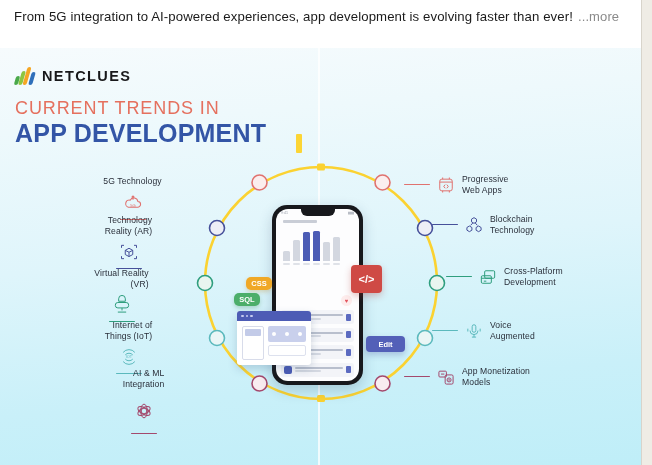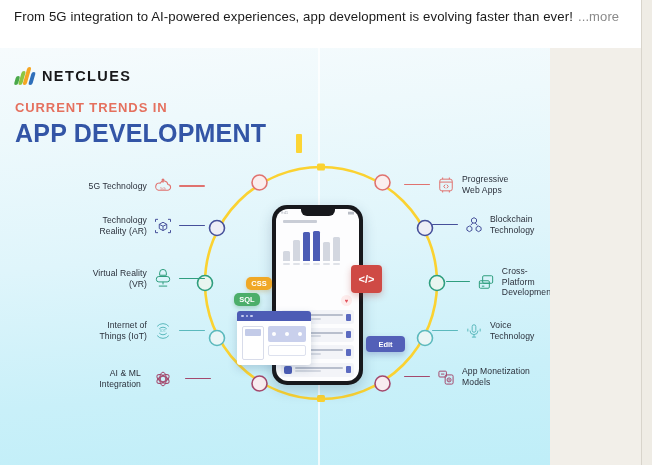--- a/index.html
+++ b/index.html
@@ -18,21 +18,21 @@
     box-sizing:border-box;
     padding:6px 14px 0 14px;
   }
   .caption-text{
     font-size:13.2px;color:#1b1b1b;line-height:21px;letter-spacing:.1px;
   }
   .caption-more{color:#8a8a8a;font-size:13px;margin-left:5px;}
 
   
   .info{
-    position:absolute;left:0;top:48px;width:550px;height:417px;
+    position:absolute;left:0;top:48px;width:641px;height:417px;
     background:linear-gradient(175deg,#f6fbfd 0%,#eef9fc 18%,#dff5fb 48%,#c9f0f9 78%,#bfeef8 100%);
     overflow:hidden;
   }
   .right-strip{position:absolute;left:641px;top:0;width:11px;height:465px;background:#efece5;}
   .right-strip:after{content:"";position:absolute;left:0;top:0;width:1px;height:465px;background:#d8d4cb;}
 
   
   .vdivider{position:absolute;left:318px;top:0;width:2px;height:417px;background:rgba(255,255,255,.75);}
 
   
@@ -40,31 +40,31 @@
   .logo-mark{position:relative;width:20px;height:19px;}
   .logo-mark i{position:absolute;bottom:0;width:4px;border-radius:2px;transform:skewX(-16deg);}
   .lm1{left:0;height:9px;background:#4aa94a;}
   .lm2{left:5px;height:14px;background:#8ec63f;}
   .lm3{left:10px;height:18px;background:#f5a623;}
   .lm4{left:15px;height:13px;background:#2f6fba;}
   .logo-text{font-size:14.5px;font-weight:bold;letter-spacing:1.4px;color:#18181a;}
 
   
   .headline{position:absolute;left:15px;top:50px;}
-  .h-kicker{font-size:13px;letter-spacing:.9px;color:#e5705e;font-weight:bold;line-height:20px;}
+  .h-kicker{font-size:18px;letter-spacing:.9px;color:#e5705e;font-weight:normal;line-height:20px;}
   .h-main{font-size:25px;font-weight:bold;letter-spacing:.2px;color:#3355a6;line-height:29px;margin-top:1px;}
   .h-sub{font-size:15px;letter-spacing:.6px;color:#5f8fbe;line-height:20px;margin-top:1px;}
 
   
   .ringwrap{position:absolute;left:196px;top:110px;width:250px;height:250px;}
   .tickmark{position:absolute;left:296px;top:86px;width:6px;height:19px;background:#fcd535;border-radius:1px;}
 
   
   .item{position:absolute;display:flex;align-items:center;gap:6px;justify-content:center;}
-  .item.left{flex-direction:row;justify-content:flex-end;text-align:right;}
+  .item.left{flex-direction:column;justify-content:flex-end;text-align:right;}
   .item-label{font-size:8.6px;line-height:10.5px;color:#2a2f3a;letter-spacing:.1px;white-space:pre-line;}
   .item-icon{width:20px;height:20px;flex:0 0 20px;}
   .dash{width:26px;height:1.4px;border-radius:1px;}
 
   
   .phone{
     position:absolute;left:272px;top:157px;width:91px;height:180px;
     background:#17181c;border-radius:15px;
     box-shadow:0 5px 14px rgba(30,60,90,.22);
     padding:4px;box-sizing:border-box;
@@ -265,21 +265,21 @@
     <div class="item" style="left:432px;top:272px;">
       <span class="dash" style="background:#5bb9bd;"></span>
       <span class="item-icon">
         <svg viewBox="0 0 24 24" width="20" height="20" fill="none" stroke="#5bb9bd" stroke-width="1.2">
           <rect x="9.8" y="4.5" width="4.4" height="9" rx="2.2"></rect>
           <path d="M7.2 11.5a4.8 4.8 0 0 0 9.6 0M12 16.3v3M9.5 19.3h5"></path>
           <path d="M4.6 9.2v3.4M19.4 9.2v3.4"></path>
         </svg>
       </span>
       <span class="item-label">Voice
-Technology</span>
+Augmented</span>
     </div>
 
     <div class="item" style="left:404px;top:318px;">
       <span class="dash" style="background:#a4496d;"></span>
       <span class="item-icon">
         <svg viewBox="0 0 24 24" width="20" height="20" fill="none" stroke="#a4496d" stroke-width="1.2">
           <rect x="3.5" y="5" width="9" height="7" rx="1.2"></rect>
           <rect x="11" y="9.5" width="9.5" height="11" rx="1.6"></rect>
           <circle cx="15.7" cy="15.5" r="2.4"></circle>
           <path d="M15.7 14.4v2.2M6 8.5h4"></path>

